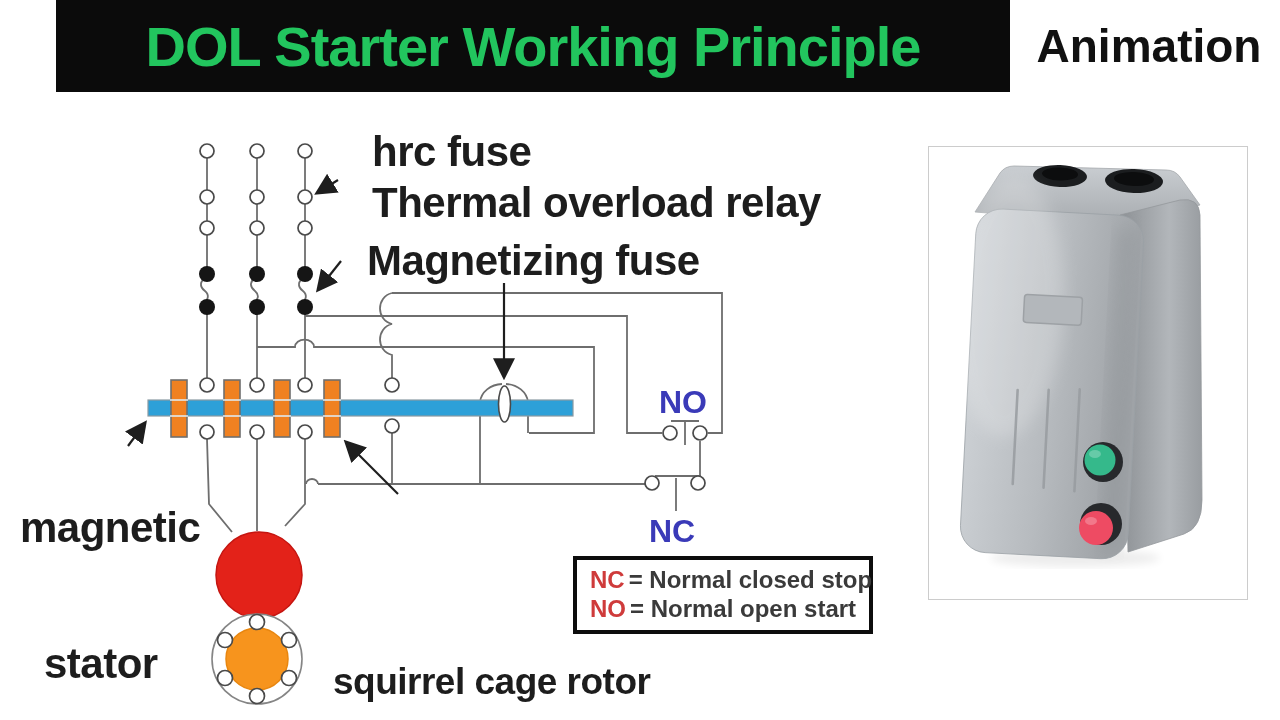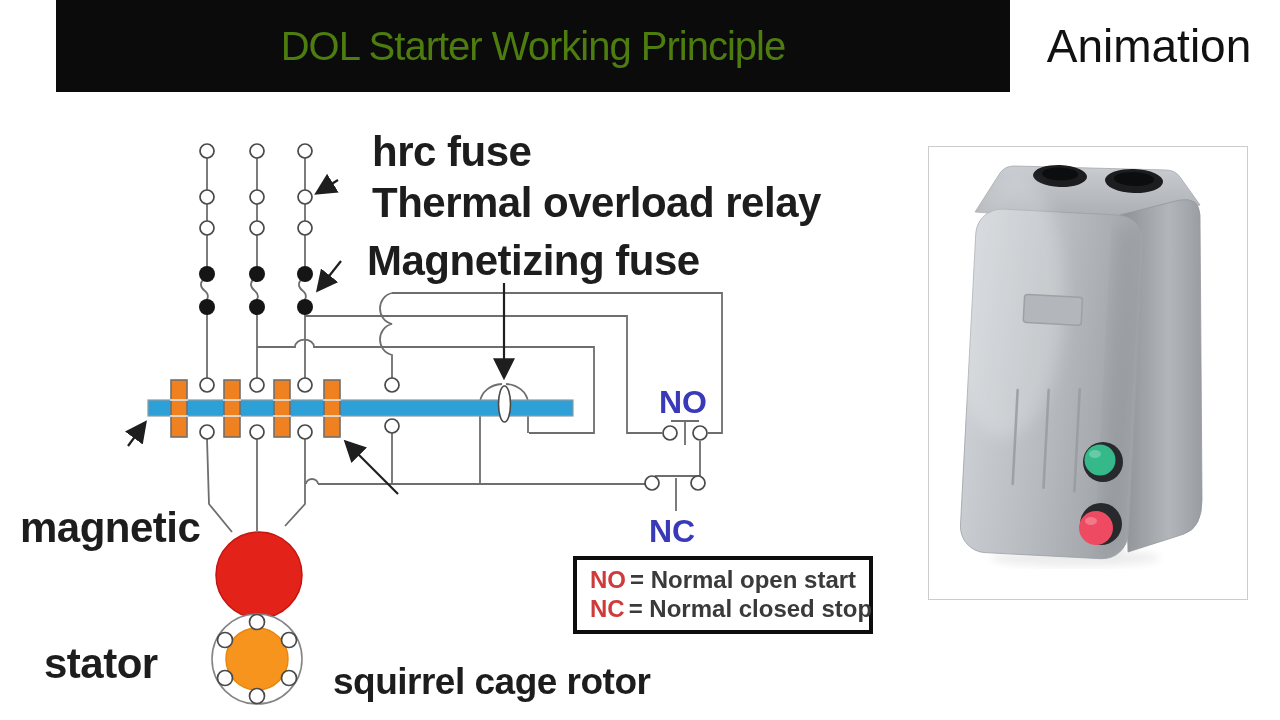--- a/index.html
+++ b/index.html
@@ -4,23 +4,23 @@
 <style>
   html,body{margin:0;padding:0}
   body{width:1280px;height:720px;position:relative;background:#fff;overflow:hidden;
        font-family:"Liberation Sans",sans-serif;}
   .abs{position:absolute}
   #circuit-svg{position:absolute;left:0;top:0;width:1280px;height:720px}
 
   
   .title-bar{left:56px;top:0;width:954px;height:92px;background:var(--title_bg,#0b0b0b);
              display:flex;align-items:center;justify-content:center}
-  .title-text{color:#4d7c0f;font-size:40px;font-weight:400;letter-spacing:-1px;white-space:nowrap}
+  .title-text{color:#22c55e;font-size:56px;font-weight:700;letter-spacing:-1px;white-space:nowrap}
   .badge{left:1024px;top:16px;width:250px;height:60px;display:flex;align-items:center;justify-content:center;
-         color:#111;font-size:46px;font-weight:400}
+         color:#111;font-size:46px;font-weight:700}
 
   
   .lbl{color:var(--ink,#1d1d1d);font-size:42px;font-weight:700;letter-spacing:-.5px;white-space:nowrap;line-height:1}
   .lbl-2line{line-height:48px}
   .noc{color:var(--label_blue,#3a3ab8);font-size:32px;font-weight:700}
 
   
   .legend{left:573px;top:556px;width:300px;box-sizing:border-box;border:4px solid #0d0d0d;background:#fff;
           padding:5px 8px 7px 13px}
   .legend-row{font-size:24px;font-weight:600;color:#3a3a3a;line-height:29px;white-space:nowrap}
@@ -227,15 +227,15 @@
 <div class="abs noc" style="left:649px;top:513px">NC</div>
 <div class="abs lbl lbl-2line" style="left:20px;top:504px">
   <div>magnetic</div>
 </div>
 <div class="abs lbl lbl-2line" style="left:356px;top:535px">
 </div>
 <div class="abs lbl" style="left:44px;top:643px">stator</div>
 <div class="abs lbl" style="left:333px;top:663px;font-size:37px">squirrel cage rotor</div>
 
 <div class="abs legend">
+  <div class="legend-row"><span class="legend-key">NC</span><span>= Normal closed stop</span></div>
   <div class="legend-row"><span class="legend-key">NO</span><span>= Normal open start</span></div>
-  <div class="legend-row"><span class="legend-key">NC</span><span>= Normal closed stop</span></div>
 </div>
 
 </body></html>

